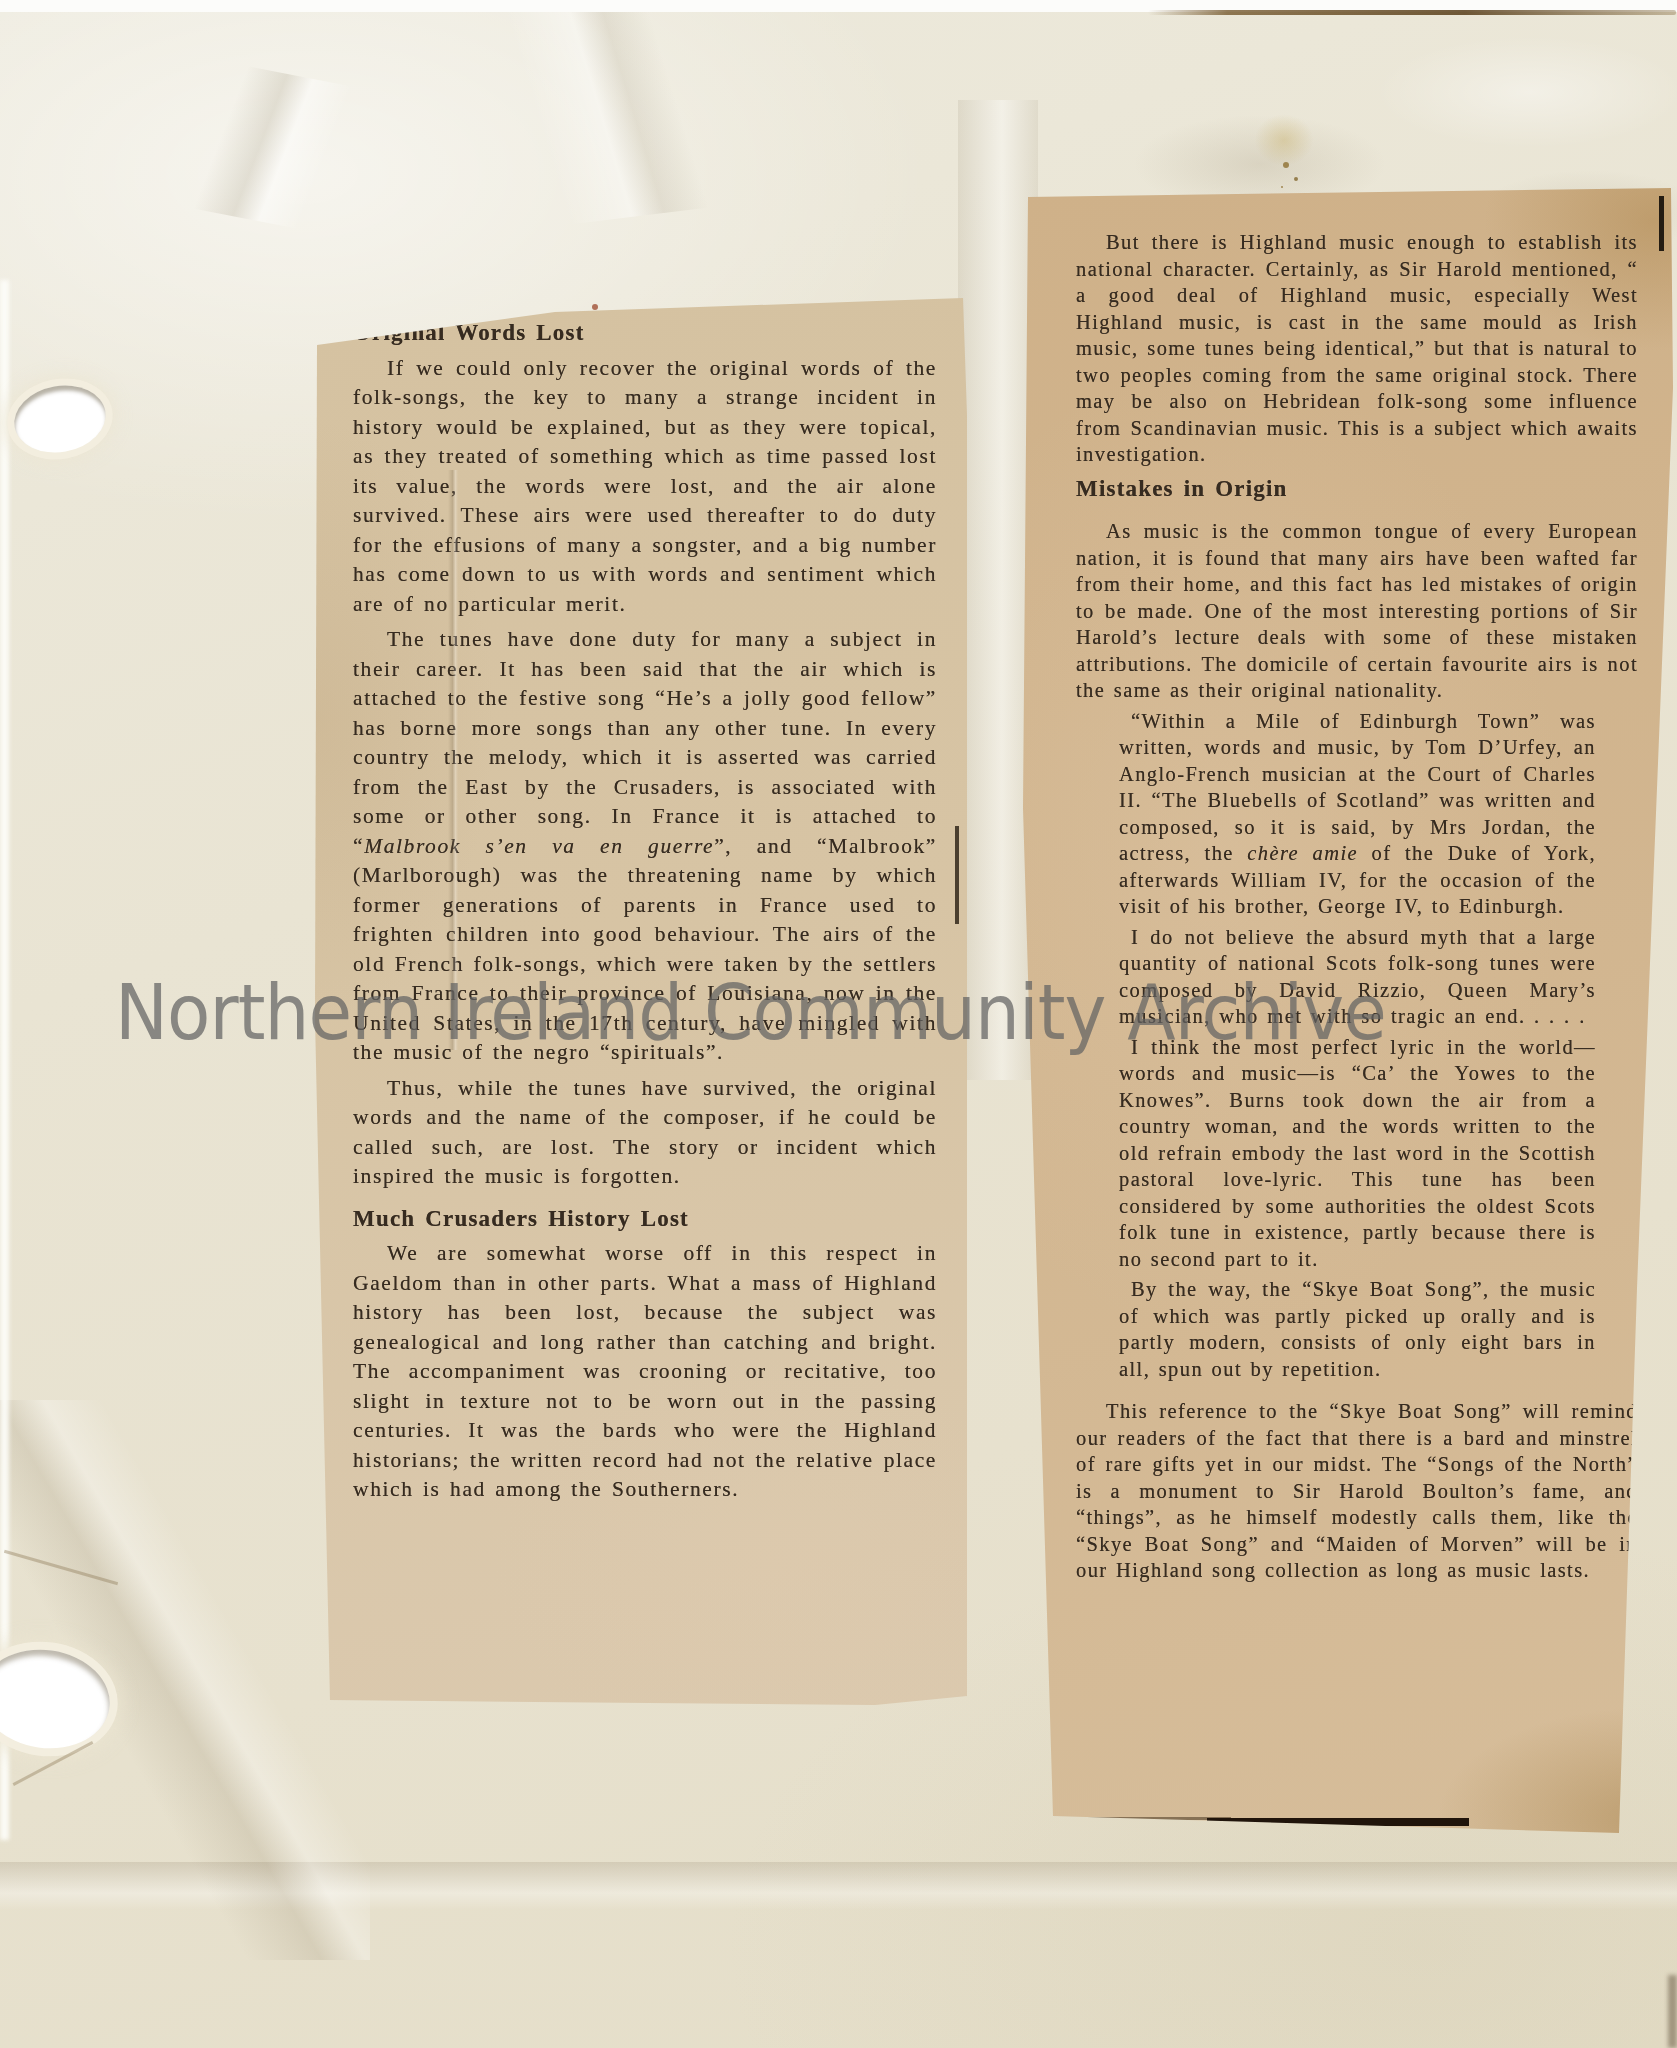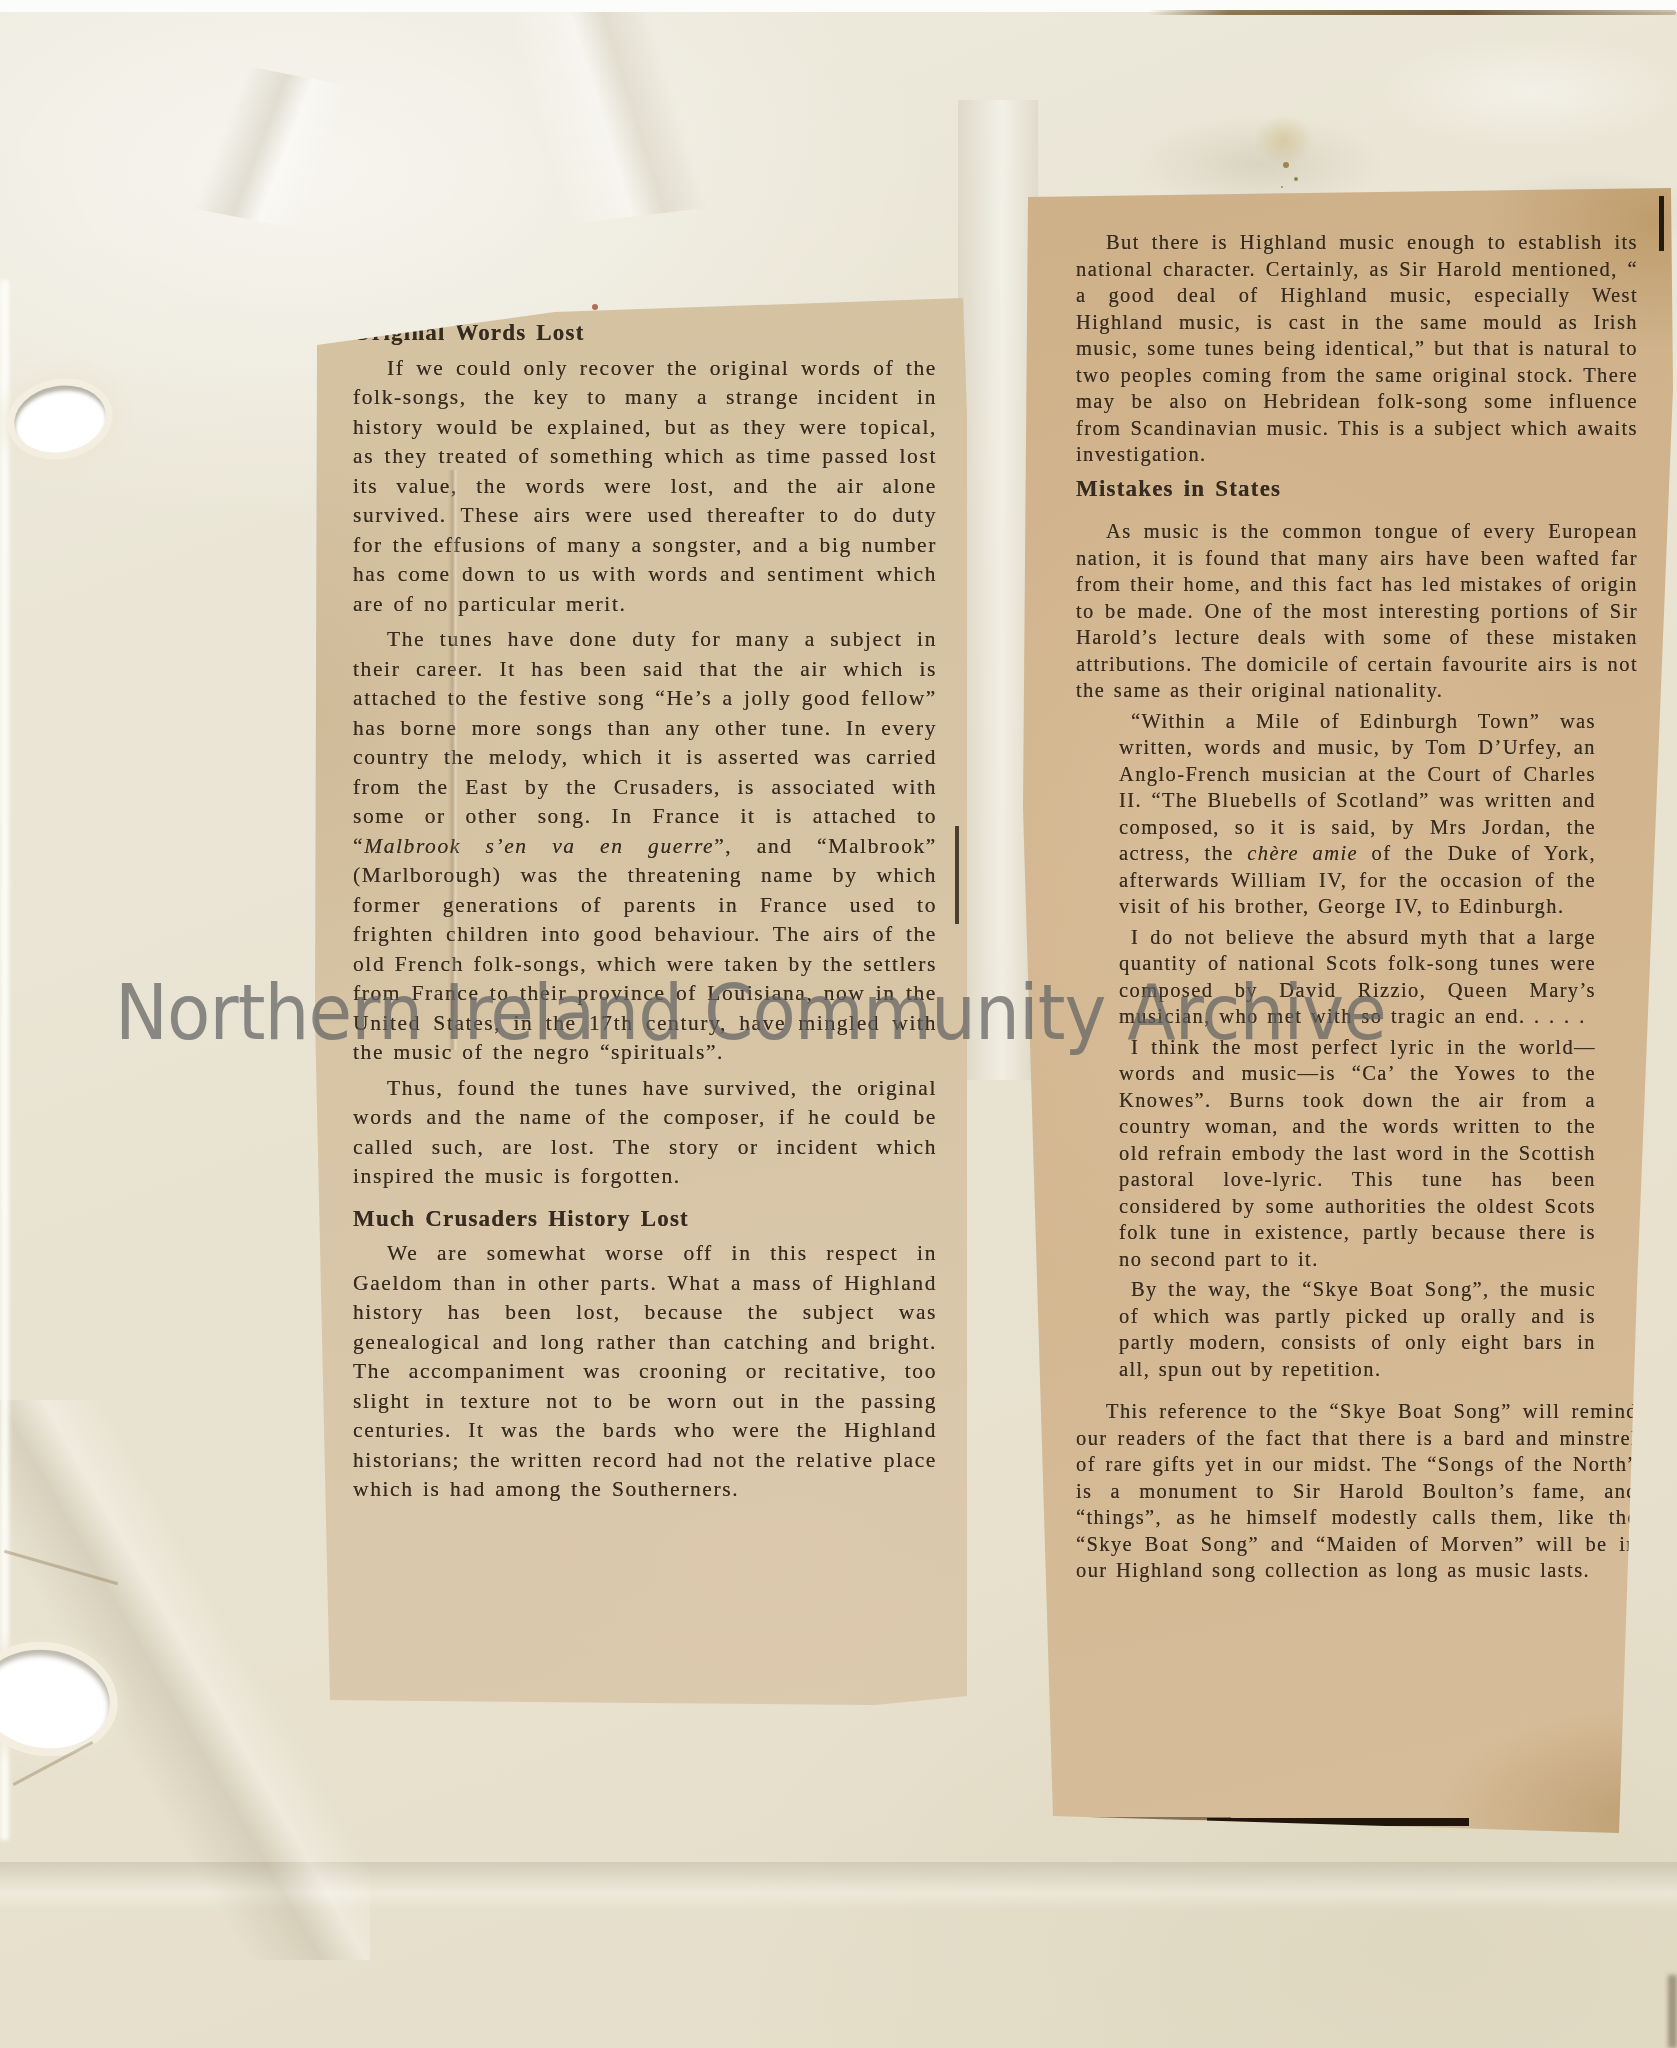--- a/index.html
+++ b/index.html
@@ -124,29 +124,29 @@
   <div class="hole hole-1"></div>
   <div class="hole hole-2"></div>
   <div class="tear t1"></div>
   <div class="tear t2"></div>
 
   <div class="clipping clip-left">
     <div class="rule-v-left"></div>
     <p class="headline">Original Words Lost</p>
     <p>If we could only recover the original words of the folk-songs, the key to many a strange incident in history would be explained, but as they were topical, as they treated of something which as time passed lost its value, the words were lost, and the air alone survived. These airs were used thereafter to do duty for the effusions of many a songster, and a big number has come down to us with words and sentiment which are of no particular merit.</p>
     <p><span>The tunes have done duty for many a subject in their career.  It has been said that the air which is attached to the festive song “He’s a jolly good fellow” has borne more songs than any other tune.  In every country the melody, which it is asserted was carried from the East by the Crusaders, is associated with some or other song.  In France it is attached to “</span><i>Malbrook s’en va en guerre</i><span>”, and “Malbrook” (Marlborough) was the threatening name by which former generations of parents in France used to frighten children into good behaviour.  The airs of the old French folk-songs, which were taken by the settlers from France to their province of Louisiana, now in the United States, in the 17th century, have mingled with the music of the negro “spirituals”.</span></p>
-    <p>Thus, found the tunes have survived, the original words and the name of the composer, if he could be called such, are lost.  The story or incident which inspired the music is forgotten.</p>
+    <p>Thus, while the tunes have survived, the original words and the name of the composer, if he could be called such, are lost.  The story or incident which inspired the music is forgotten.</p>
     <p class="headline second">Much Crusaders History Lost</p>
     <p>We are somewhat worse off in this respect in Gaeldom than in other parts.  What a mass of Highland history has been lost, because the subject was genealogical and long rather than catching and bright.  The accompaniment was crooning or recitative, too slight in texture not to be worn out in the passing centuries.  It was the bards who were the Highland historians; the written record had not the relative place which is had among the Southerners.</p>
   </div>
 
   <div class="clipping clip-right">
     <div class="rule-v-right"></div>
     <p>But there is Highland music enough to establish its national character.  Certainly, as Sir Harold mentioned, “ a good deal of Highland music, especially West Highland music, is cast in the same mould as Irish music, some tunes being identical,” but that is natural to two peoples coming from the same original stock.  There may be also on Hebridean folk-song some influence from Scandinavian music. This is a subject which awaits investigation.</p>
-    <p class="headline">Mistakes in States</p>
+    <p class="headline">Mistakes in Origin</p>
     <p>As music is the common tongue of every European nation, it is found that many airs have been wafted far from their home, and this fact has led mistakes of origin to be made.  One of the most interesting portions of Sir Harold’s lecture deals with some of these mistaken attributions.   The domicile of certain favourite airs is not the same as their original nationality.</p>
     <p class="quote"><span>“Within a Mile of Edinburgh Town” was written, words and music, by Tom D’Urfey, an Anglo-French musician at the Court of Charles II.   “The Bluebells of Scotland” was written and composed, so it is said, by Mrs Jordan, the actress, the </span><i>chère amie</i><span> of the Duke of York, afterwards William IV, for the occasion of the visit of his brother, George IV, to Edinburgh.</span></p>
     <p class="quote">I do not believe the absurd myth that a large quantity of national Scots folk-song tunes were composed by David Rizzio, Queen Mary’s musician, who met with so tragic an end. . . . .</p>
     <p class="quote">I think the most perfect lyric in the world—words and music—is “Ca’ the Yowes to the Knowes”.  Burns took down the air from a country woman, and the words written to the old refrain embody the last word in the Scottish pastoral love-lyric.  This tune has been considered by some authorities the oldest Scots folk tune in existence, partly because there is no second part to it.</p>
     <p class="quote">By the way, the “Skye Boat Song”, the music of which was partly picked up orally and is partly modern, consists of only eight bars in all, spun out by repetition.</p>
     <p>This reference to the “Skye Boat Song” will remind our readers of the fact that there is a bard and minstrel of rare gifts yet in our midst.  The “Songs of the North” is a monument to Sir Harold Boulton’s fame, and “things”, as he himself modestly calls them, like the “Skye Boat Song” and “Maiden of Morven” will be in our Highland song collection as long as music lasts.</p>
     <div class="edge-b"></div>
     <div class="rule-b"></div>
   </div>
 

